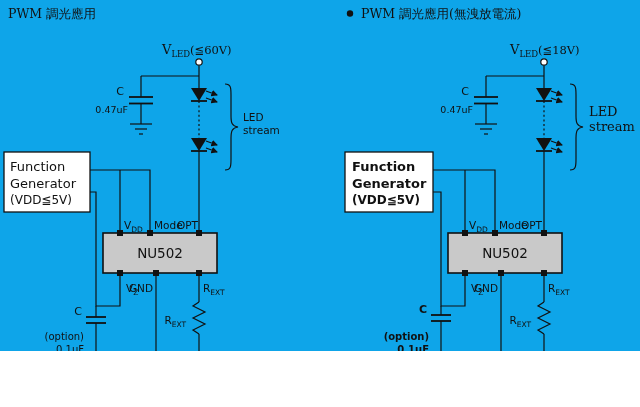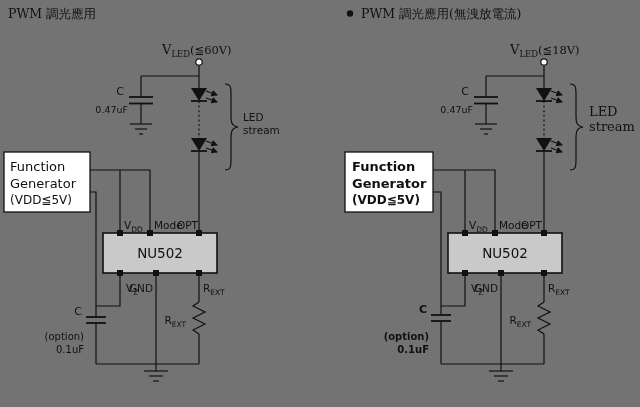--- a/index.html
+++ b/index.html
@@ -1,16 +1,16 @@
 <!DOCTYPE html>
 <html><head>
 <meta charset="utf-8">
 <style>
   html,body{margin:0;padding:0;background:#ffffff;}
-  .stage{position:relative;width:640px;height:407px;background:#737373;overflow:hidden;}
+  .stage{position:relative;width:640px;height:351px;background:#0ea5e9;overflow:hidden;}
   svg{display:block;}
   text{font-family:"DejaVu Sans","Liberation Sans",sans-serif;fill:#111;}
   .serif{font-family:"DejaVu Serif","Liberation Serif",serif;}
   .w{stroke:#111;stroke-width:1.2;fill:none;}
   .wthick{stroke:#111;stroke-width:1.8;fill:none;}
   .dash{stroke:#111;stroke-width:1.2;fill:none;stroke-dasharray:2 2.6;}
   .blk{fill:#111;stroke:none;}
   .node{fill:#fff;stroke:#111;stroke-width:1.2;}
   .icbox{fill:#c9c9c9;stroke:#111;stroke-width:1.6;}
   .fgbox{fill:#fff;stroke:#111;stroke-width:1.3;}

